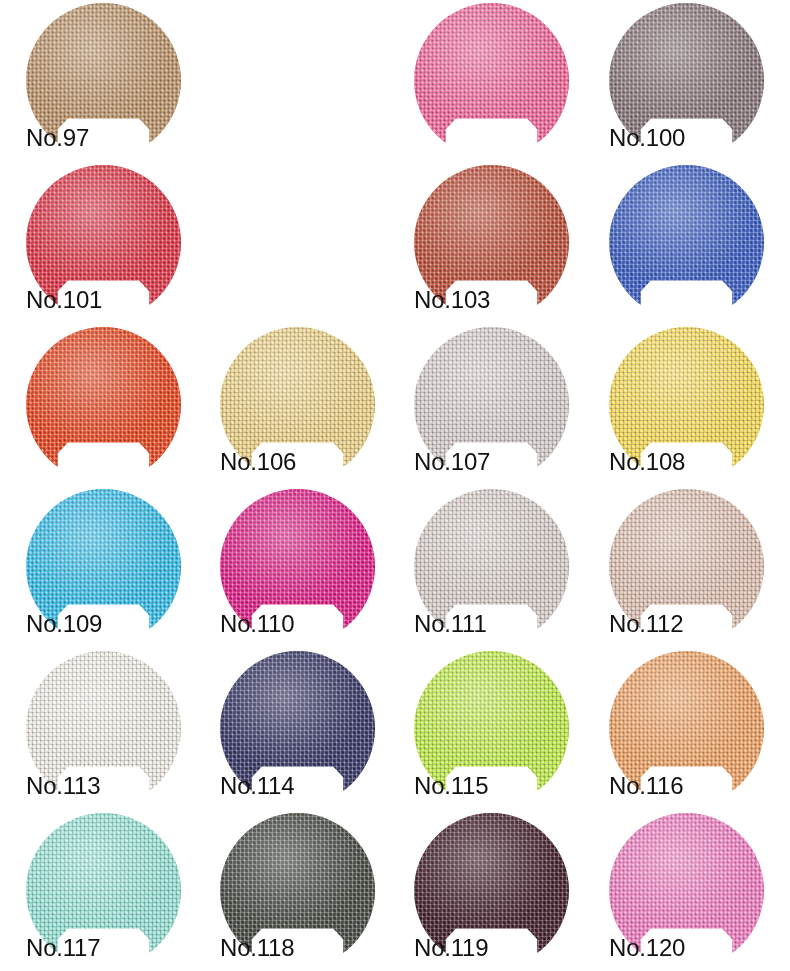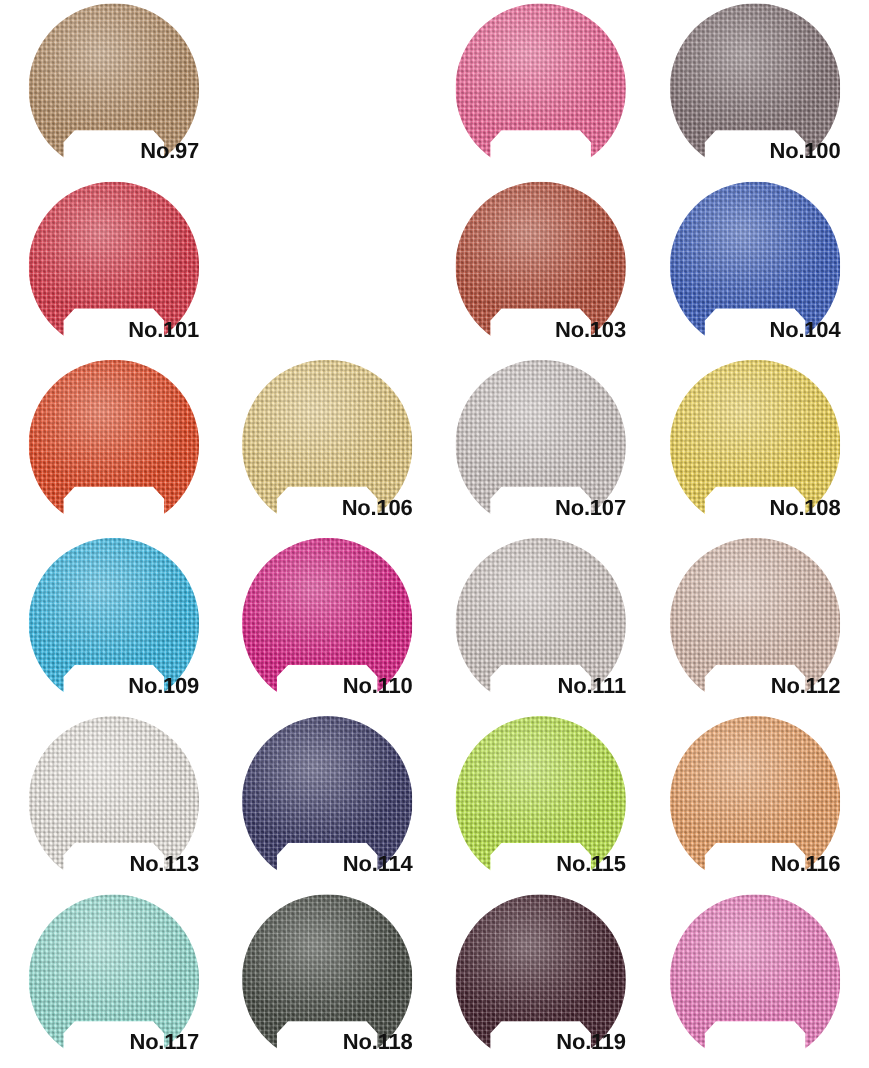--- a/index.html
+++ b/index.html
@@ -99,24 +99,24 @@
   }
 
   
   .label {
     position: absolute;
     left: 0;
     width: 100%;
     top: 115px;
     height: 40px;
     line-height: 40px;
-    text-align: right;
+    text-align: left;
     font-family: "Liberation Sans", sans-serif;
-    font-size: 20px;
-    font-weight: bold;
+    font-size: 24px;
+    font-weight: normal;
     color: #111111;
     letter-spacing: -0.2px;
     white-space: nowrap;
   }
 </style>
 </head>
 <body>
 
 <div id="swatch-grid">
     <div class="swatch" style="left: 26px; top: 3px; width: 155px; height: 155px;">
@@ -157,21 +157,20 @@
         <div class="shade"></div>
       </div>
       <div class="label">No.103</div>
     </div>
     <div class="swatch" style="left: 609px; top: 165px; width: 155px; height: 155px;">
       <div class="disc">
         <div class="base" style="background: rgb(63, 99, 200);"></div>
         <div class="weave"></div>
         <div class="shade"></div>
       </div>
-      <div class="label">No.104</div>
     </div>
     <div class="swatch" style="left: 26px; top: 327px; width: 155px; height: 155px;">
       <div class="disc">
         <div class="base" style="background: rgb(240, 74, 35);"></div>
         <div class="weave"></div>
         <div class="shade"></div>
       </div>
     </div>
     <div class="swatch" style="left: 220px; top: 327px; width: 155px; height: 155px;">
       <div class="disc">
@@ -284,14 +283,15 @@
         <div class="shade"></div>
       </div>
       <div class="label">No.119</div>
     </div>
     <div class="swatch" style="left: 609px; top: 813px; width: 155px; height: 155px;">
       <div class="disc">
         <div class="base" style="background: rgb(247, 132, 200);"></div>
         <div class="weave"></div>
         <div class="shade"></div>
       </div>
+      <div class="label">No.120</div>
     </div>
   </div>
 
 </body></html>

